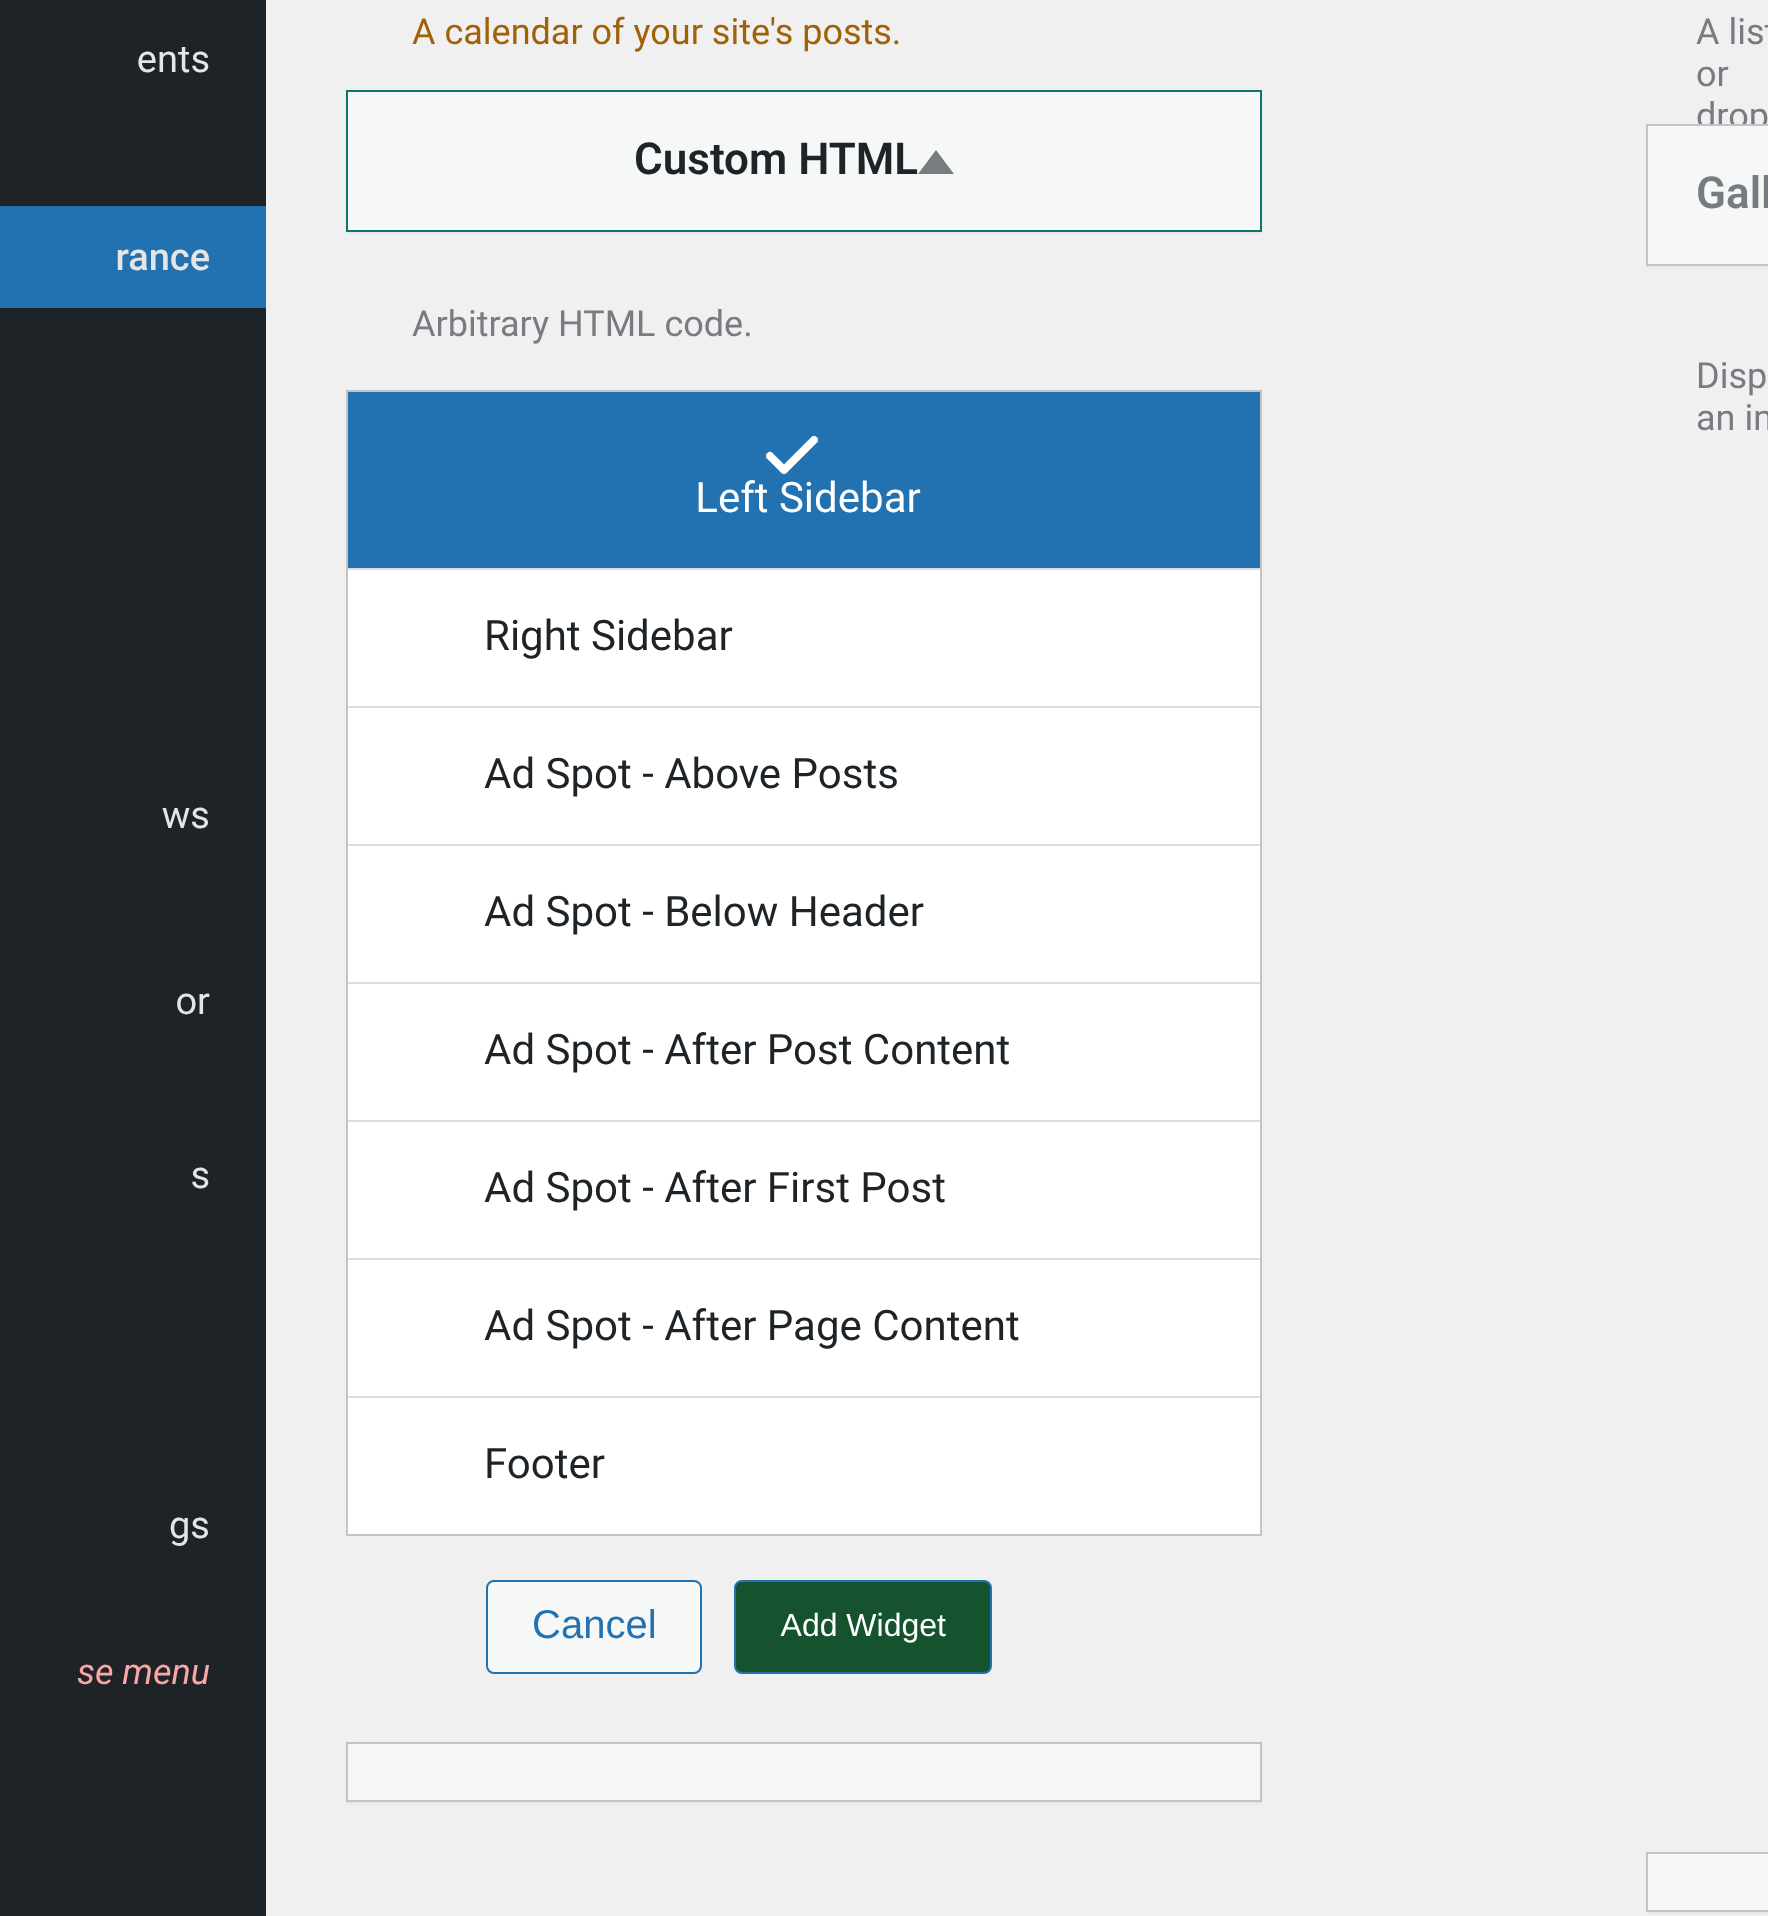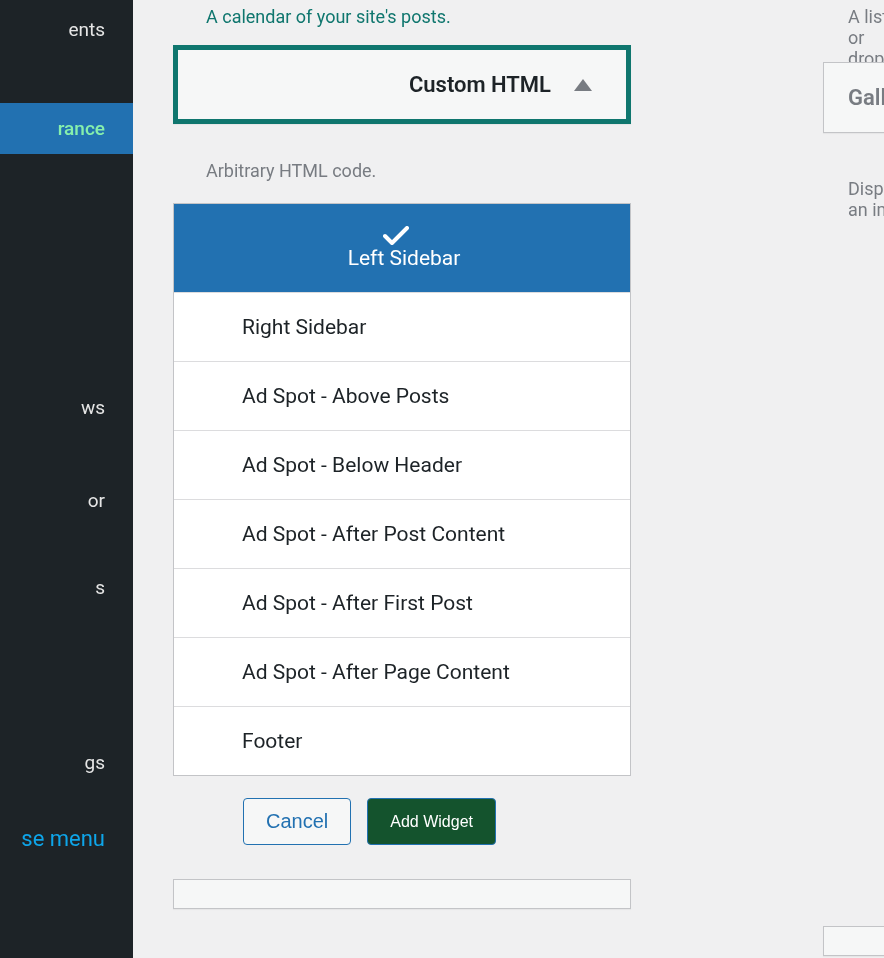--- a/index.html
+++ b/index.html
@@ -22,42 +22,42 @@
     .sb-item {
       padding: 8px 0 8px 0;
       font-size: 19px;
       color: #e5e5e5;
       cursor: pointer;
       text-align: right;
       padding-right: 28px;
     }
     .sb-active {
       background: #2271b1;
-      color: #86efac;
+      color: #e5e5e5;
       font-weight: 500;
       position: relative;
     }
     .sb-active::after {
       content: "";
       position: absolute;
       right: -12px;
       top: 50%;
       transform: translateY(-50%);
       border-top: 12px solid transparent;
       border-bottom: 12px solid transparent;
       border-right: 12px solid #f0f0f1;
     }
     .main {
       flex: 1;
       padding: 0 0 0 40px;
       position: relative;
       background: #f0f0f1;
     }
     .desc1 {
-      color: #0f766e;
+      color: #a16207;
       font-size: 18px;
       margin-top: 6px;
       margin-left: 33px;
     }
     .desc2 {
       color: #787c82;
       font-size: 18px;
       position: absolute;
       left: 715px;
       top: 6px;
@@ -75,28 +75,27 @@
       left: 715px;
       top: 178px;
     }
     .widget-card {
       margin-top: 18px;
       margin-left: 0;
       width: 458px;
     }
     .widget-header {
       background: #f6f7f7;
-      border: 5px solid #0f766e;
+      border: 1px solid #0f766e;
       padding: 22px 24px;
       display: flex;
       align-items: center;
-      justify-content: flex-end;
-      cursor: pointer;
-      box-shadow: 0 1px 1px rgba(0,0,0,.04);
-      gap: 23px;
+      justify-content: center;
+      cursor: pointer;
+      box-shadow: 0 1px 1px rgba(0,0,0,.04);
     }
     .widget-title {
       font-size: 22px;
       font-weight: 600;
       color: #1d2327;
     }
     .tri-up {
       width: 0; height: 0;
       border-left: 9px solid transparent;
       border-right: 9px solid transparent;
@@ -202,21 +201,21 @@
   <div class="sb-item sb-active" style="padding-top:14px;padding-bottom:14px;">rance</div>
   <div style="height:234px"></div>
   <div class="sb-item" style="font-size:19px;">ws</div>
   <div style="height:54px"></div>
   <div class="sb-item">or</div>
   <div style="height:44px;background:#1d2327;"></div>
   <div class="sb-item" style="padding-top:12px;padding-bottom:12px;">s</div>
   <div style="height:130px"></div>
   <div class="sb-item" style="padding-top:10px;padding-bottom:10px;">gs</div>
   <div style="height:34px"></div>
-  <div class="sb-item" style="font-size:22px;color:#0ea5e9;">se menu</div>
+  <div class="sb-item" style="font-size:18px;color:#fca5a5;font-style:italic;">se menu</div>
 </div>
 
 <div class="main">
   <div class="desc1">A calendar of your site's posts.</div>
   <div class="desc2">A list or dropdo</div>
 
   <div class="widget-card">
     <div class="widget-header">
       <span class="widget-title">Custom HTML</span>
       <span class="tri-up"></span>

